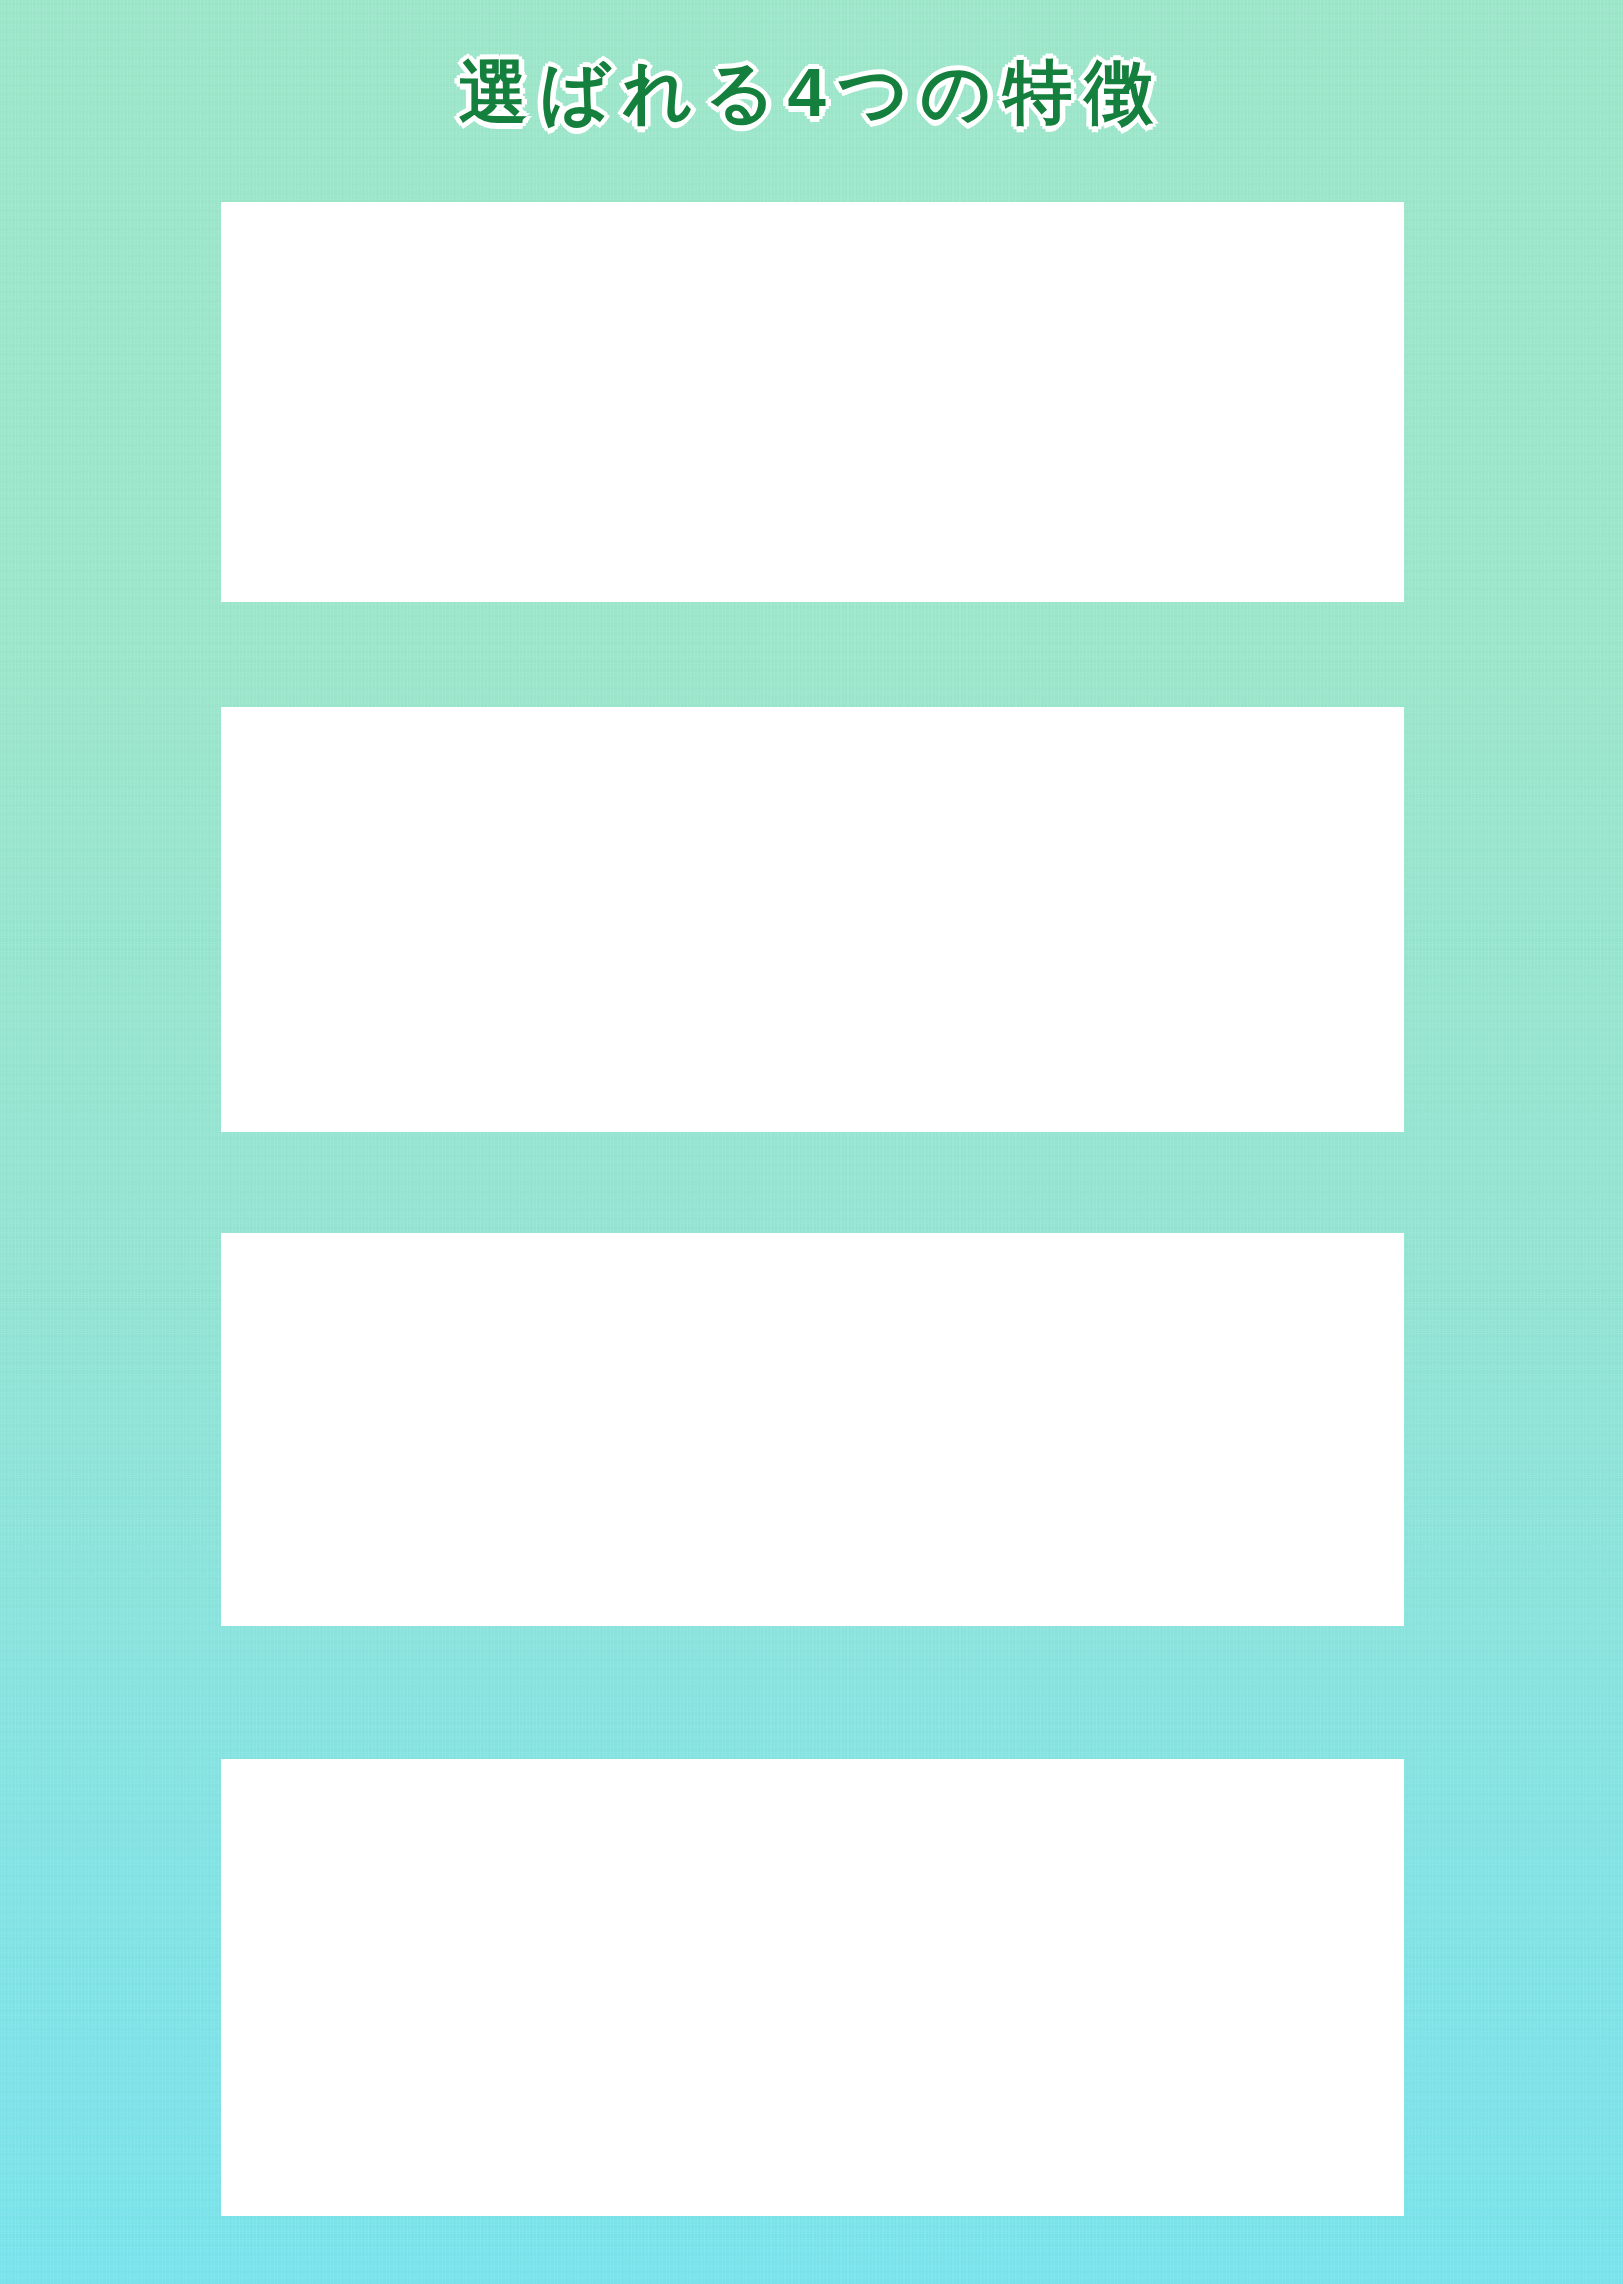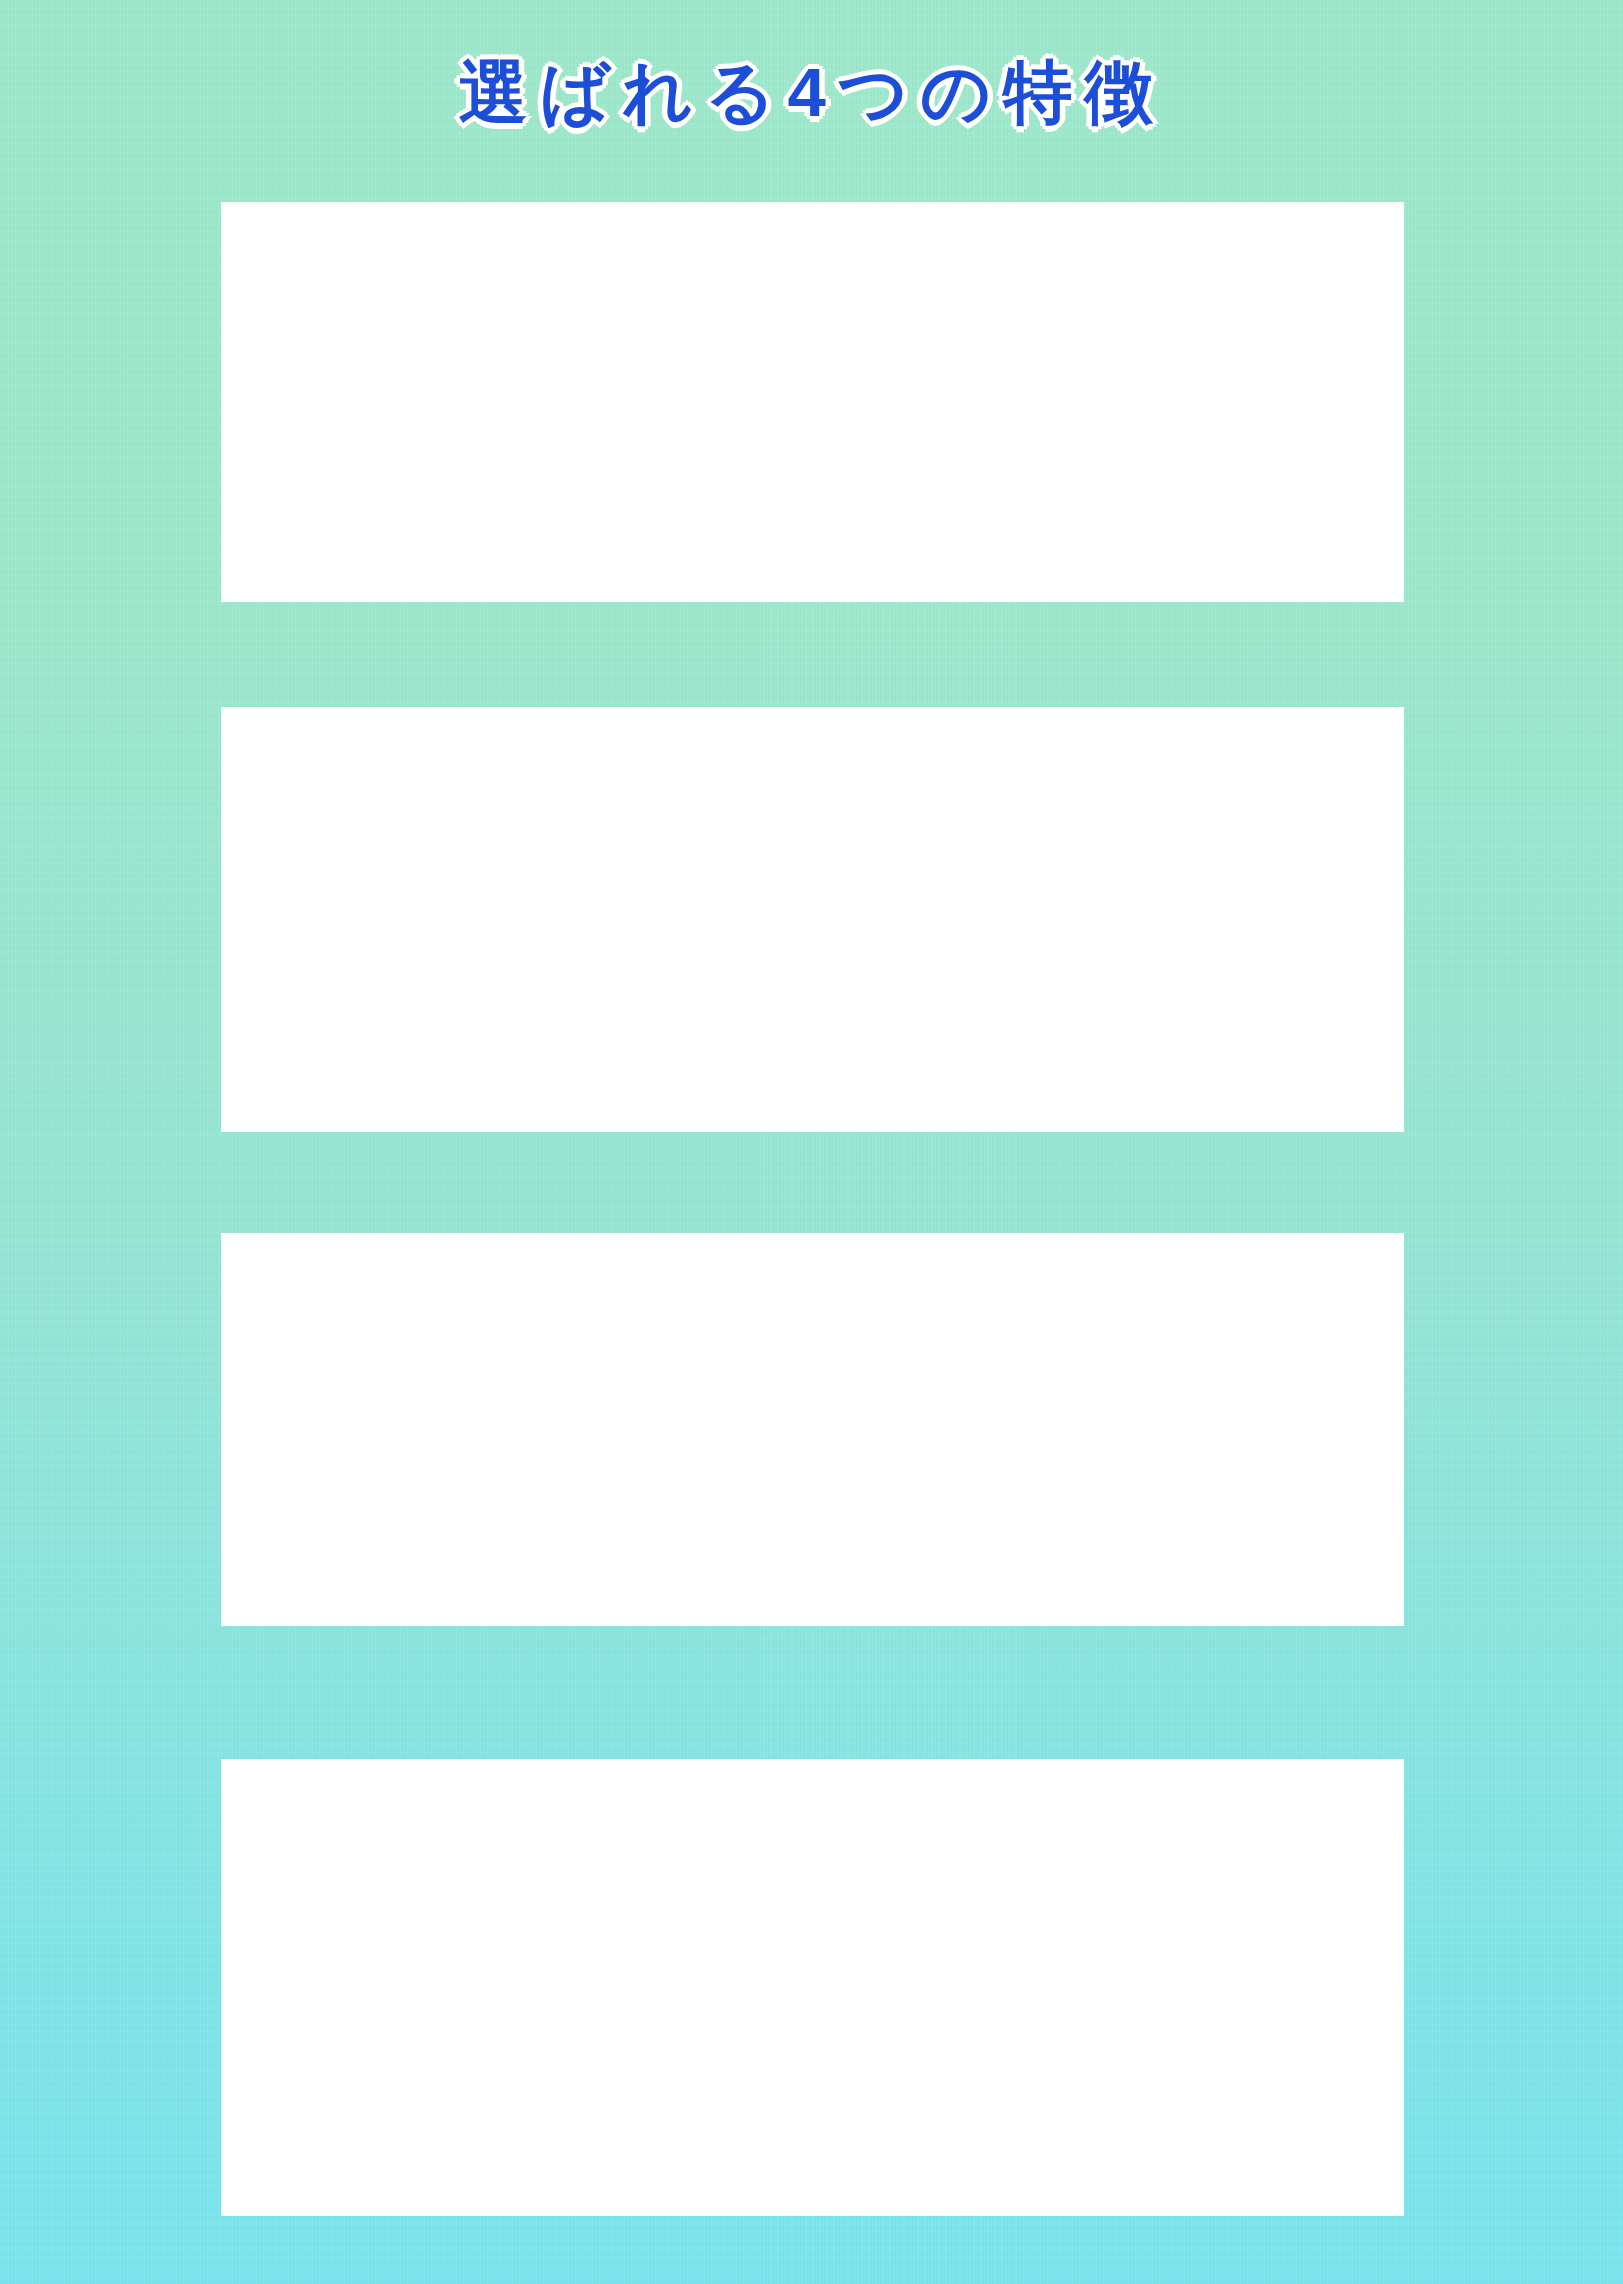--- a/index.html
+++ b/index.html
@@ -15,21 +15,21 @@
     content:""; position:absolute; inset:0; pointer-events:none;
     background-image:
       repeating-linear-gradient(90deg, rgba(255,255,255,.055) 0 0.5px, rgba(0,0,0,.02) 0.5px 1.4px),
       repeating-linear-gradient(0deg, rgba(255,255,255,.05) 0 0.5px, rgba(0,0,0,.015) 0.5px 1.8px);
     opacity:.65;
   }
 
   
   .page-title{
     position:absolute; left:0; top:55px; width:100%;
-    text-align:center; font-size:69px; font-weight:bold; color:#1d4ed8;
+    text-align:center; font-size:69px; font-weight:bold; color:#15803d;
     letter-spacing:12px; line-height:1.1;
     text-shadow:
       4.1px 0 0 #fff, -4.1px 0 0 #fff, 0 4.1px 0 #fff, 0 -4.1px 0 #fff,
       3.2px 3.2px 0 #fff, -3.2px 3.2px 0 #fff, 3.2px -3.2px 0 #fff, -3.2px -3.2px 0 #fff,
       5.5px 0 0 #fff, -5.5px 0 0 #fff, 0 5.5px 0 #fff, 0 -5.5px 0 #fff;
     z-index:3;
   }
 
   
   .card{ position:absolute; background:#fff; z-index:2; }

